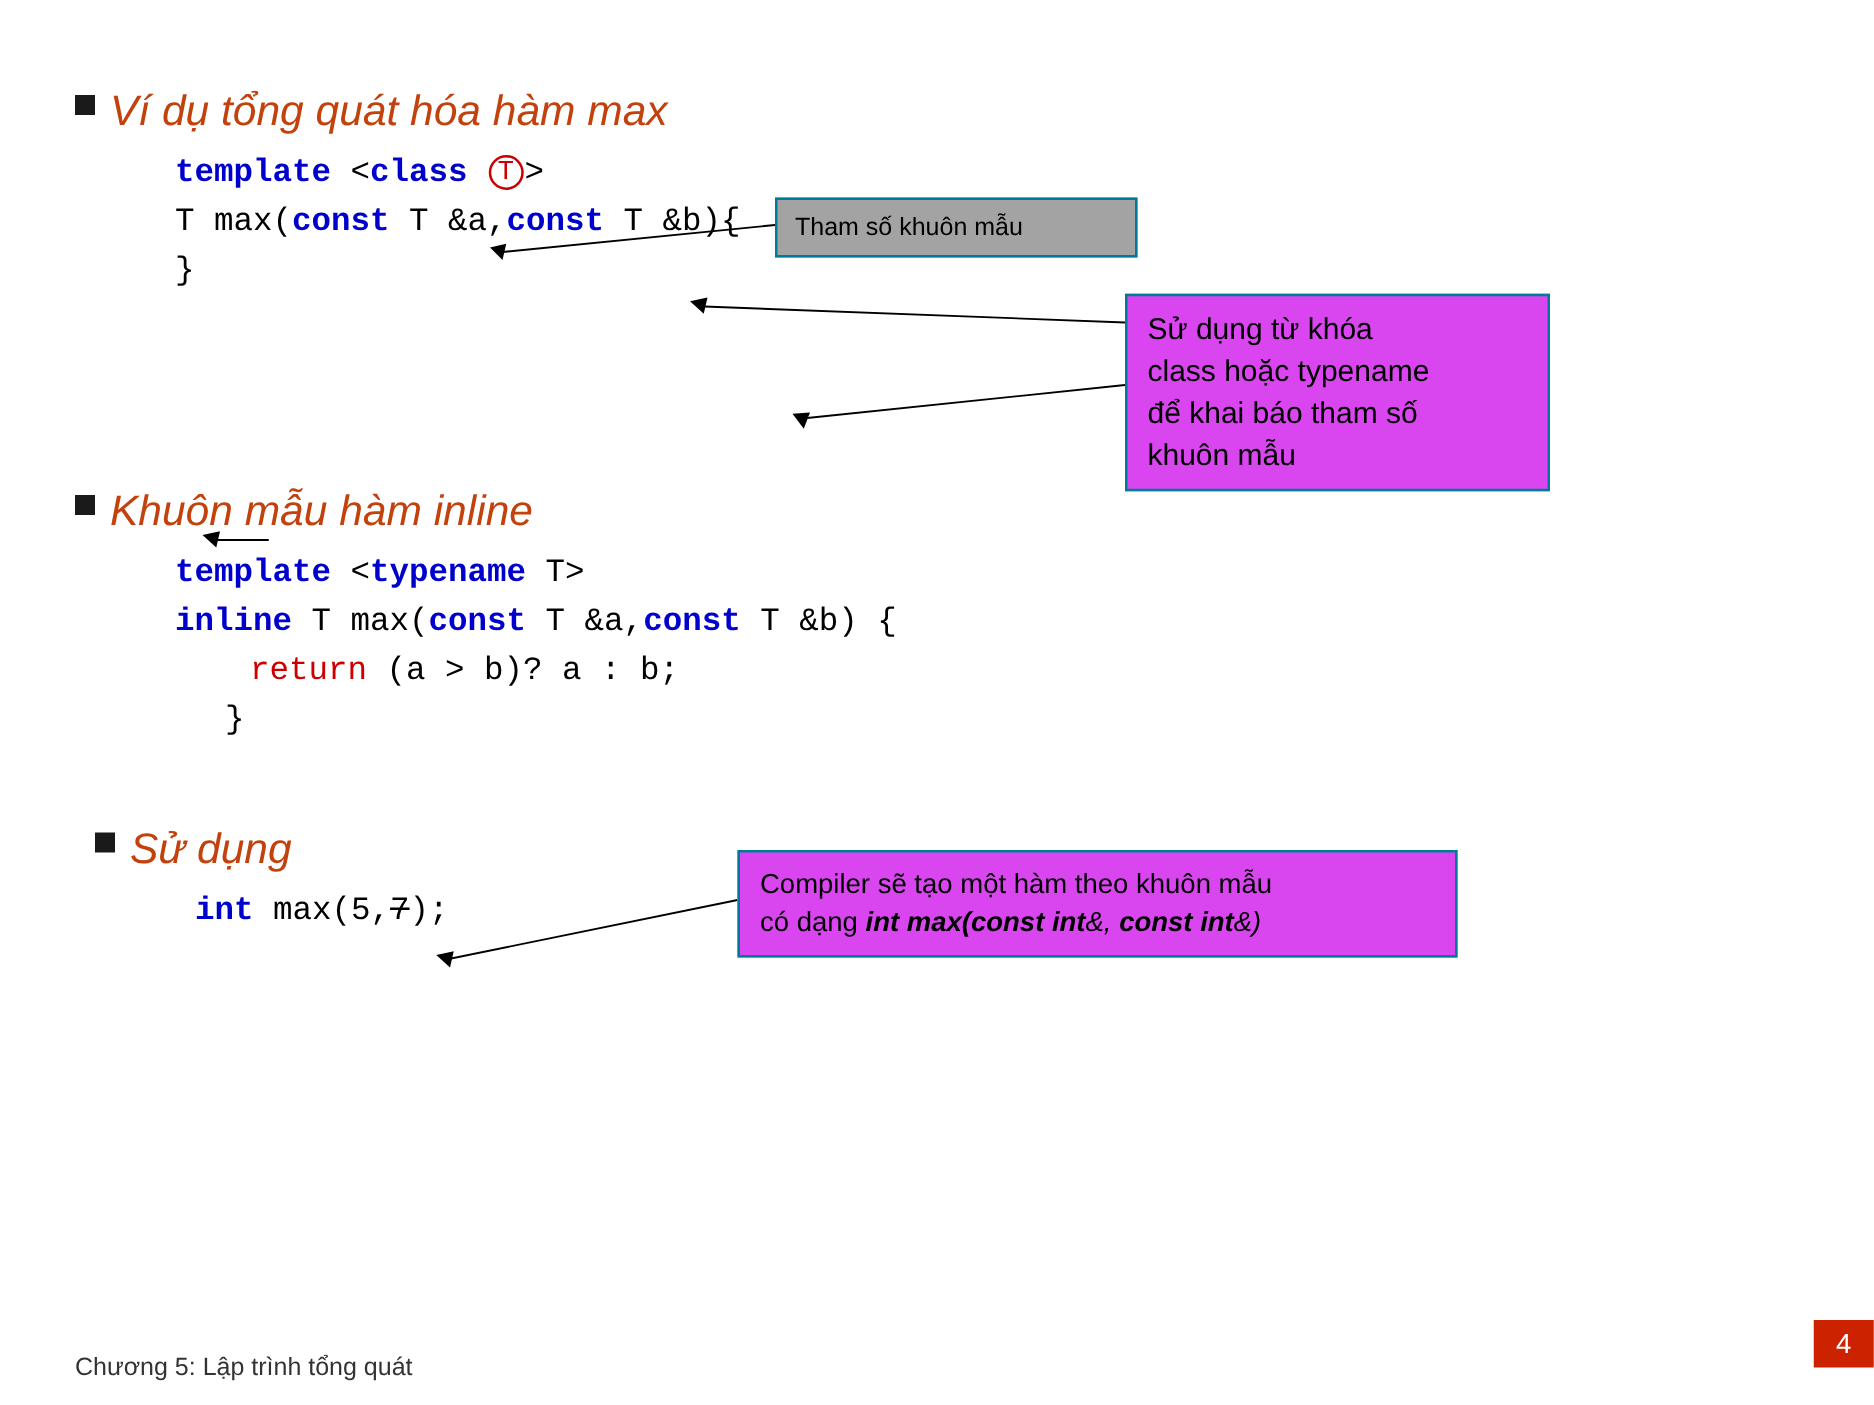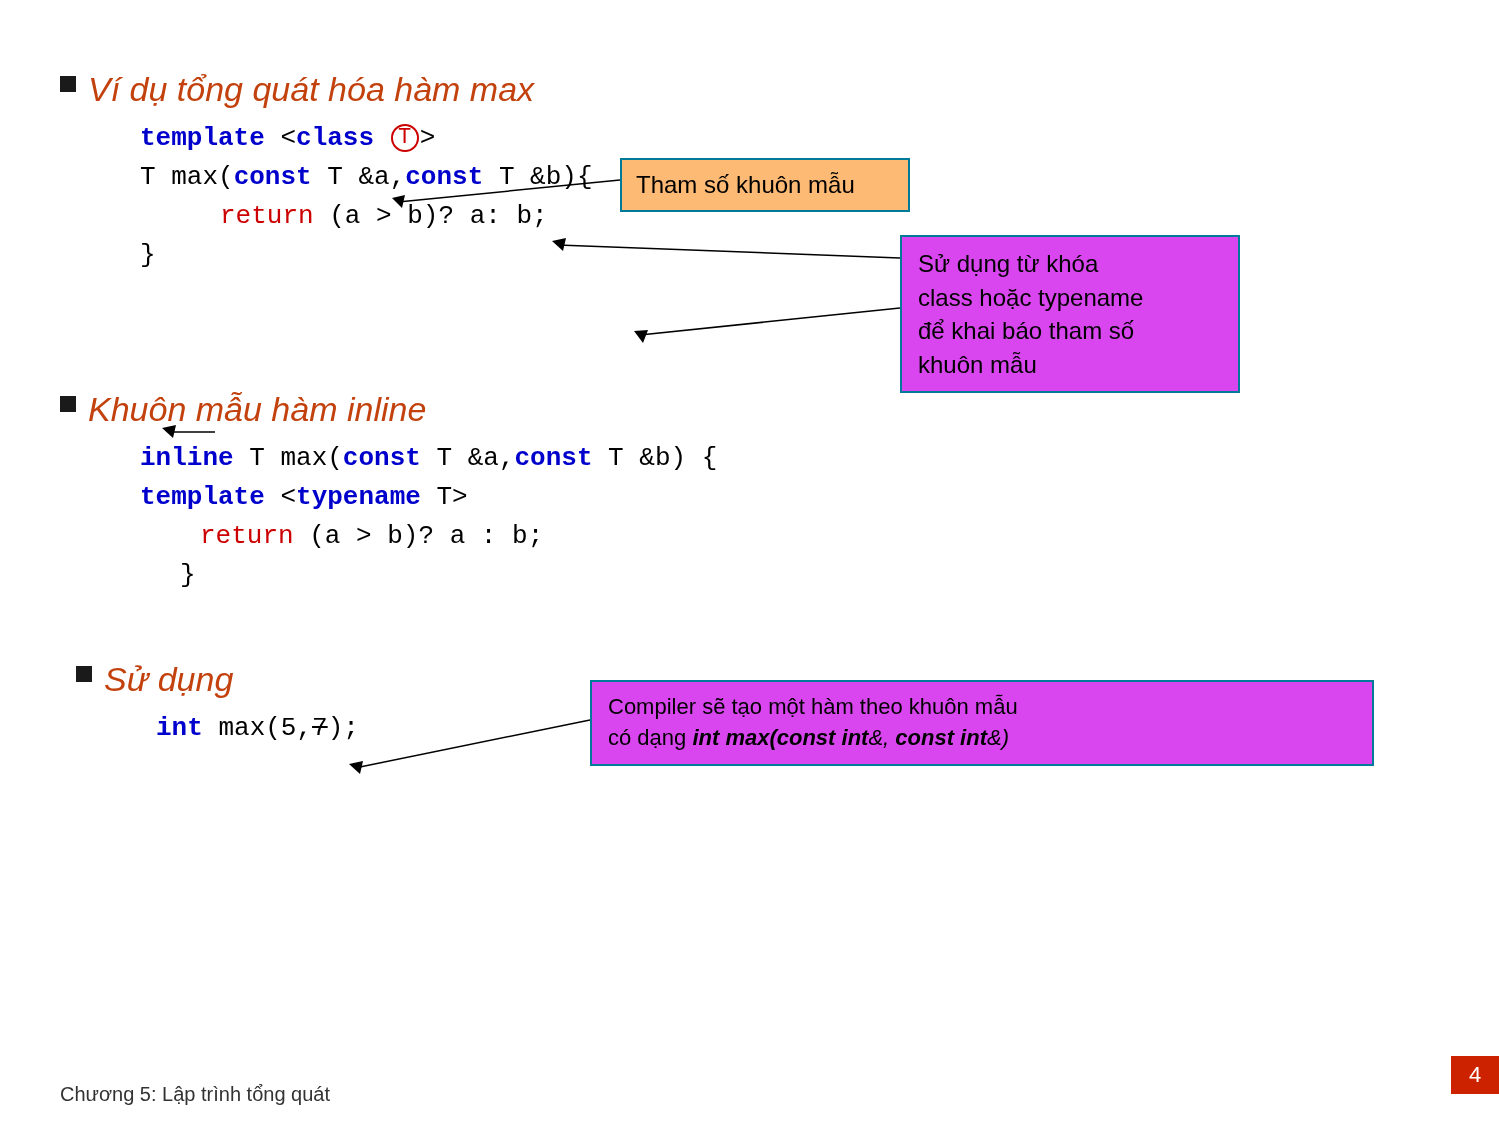--- a/index.html
+++ b/index.html
@@ -71,24 +71,24 @@
       background: #d946ef;
       border: 2px solid #007a99;
       padding: 10px 16px;
       font-size: 24px;
       color: #000000;
       position: absolute;
       line-height: 1.4;
     }
 
     .annotation-box-light {
-      background: #fdba74;
+      background: #a3a3a3;
       border: 2px solid #007a99;
       padding: 8px 14px;
-      font-size: 24px;
+      font-size: 20px;
       color: #000000;
       position: absolute;
       line-height: 1.4;
     }
 
     
     .t-circle {
       display: inline-block;
       border: 2px solid #cc0000;
       border-radius: 50%;
@@ -199,23 +199,20 @@
       <div>
         <span class="code-keyword">template</span>
         <span class="code-normal"> &lt;</span><span class="code-keyword">class</span>
         <span class="code-normal"> </span><span class="t-circle">T</span><span class="code-normal">&gt;</span>
       </div>
 
       <div>
         <span class="code-normal">T max(</span><span class="code-keyword">const</span><span class="code-normal"> T &amp;a,</span><span class="code-keyword">const</span><span class="code-normal"> T &amp;b){</span>
       </div>
 
-      <div style="padding-left: 80px;">
-        <span class="code-return">return</span><span class="code-normal"> (a &gt; b)? a: b;</span>
-      </div>
 
       <div>
         <span class="code-normal">}</span>
       </div>
     </div>
   </div>
 
   <div class="annotation-box-light" style="top: 118px; left: 560px; width: 290px;">
     <span>Tham số khuôn mẫu</span>
   </div>
@@ -226,27 +223,27 @@
 
   <div class="section2">
     <div class="bullet-item">
       <div class="bullet-square"></div>
       <div class="bullet-title">Khuôn mẫu hàm inline</div>
     </div>
 
     <div class="code-block">
 
       <div>
+        <span class="code-keyword">template</span>
+        <span class="code-normal"> &lt;</span><span class="code-keyword">typename</span><span class="code-normal"> T&gt;</span>
+      </div>
+
+      <div>
         <span class="code-keyword">inline</span>
         <span class="code-normal"> T max(</span><span class="code-keyword">const</span><span class="code-normal"> T &amp;a,</span><span class="code-keyword">const</span><span class="code-normal"> T &amp;b) {</span>
-      </div>
-
-      <div>
-        <span class="code-keyword">template</span>
-        <span class="code-normal"> &lt;</span><span class="code-keyword">typename</span><span class="code-normal"> T&gt;</span>
       </div>
 
       <div style="padding-left: 60px;">
         <span class="code-return">return</span><span class="code-normal"> (a &gt; b)? a : b;</span>
       </div>
 
       <div style="padding-left: 40px;">
         <span class="code-normal">}</span>
       </div>
     </div>
@@ -259,21 +256,21 @@
     </div>
 
     <div class="code-block">
       <div>
         <span class="code-keyword">int</span>
         <span class="code-normal"> max(5,</span><span class="code-normal strikethrough">7</span><span class="code-normal">);</span>
       </div>
     </div>
   </div>
 
-  <div class="annotation-box" style="top: 640px; left: 530px; width: 784px; font-size: 22px;">
+  <div class="annotation-box" style="top: 640px; left: 530px; width: 576px; font-size: 22px;">
     <span>Compiler sẽ tạo một hàm theo khuôn mẫu<br>có dạng <em><strong>int max(const int</strong>&amp;, <strong>const int</strong>&amp;)</em></span>
   </div>
 
 </div>
 
 <div class="footer">
   <span class="footer-text">Chương 5: Lập trình tổng quát</span>
   <div class="page-number-box">4</div>
 </div>
 

